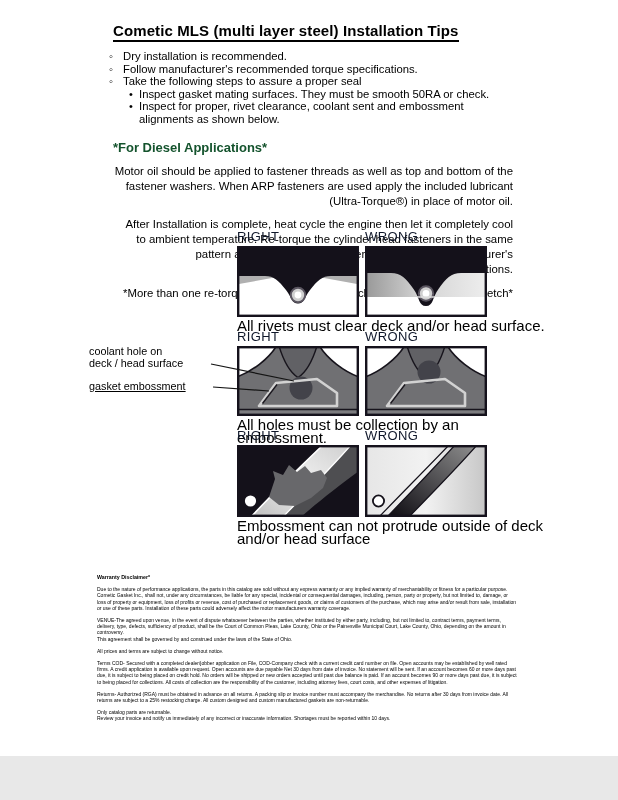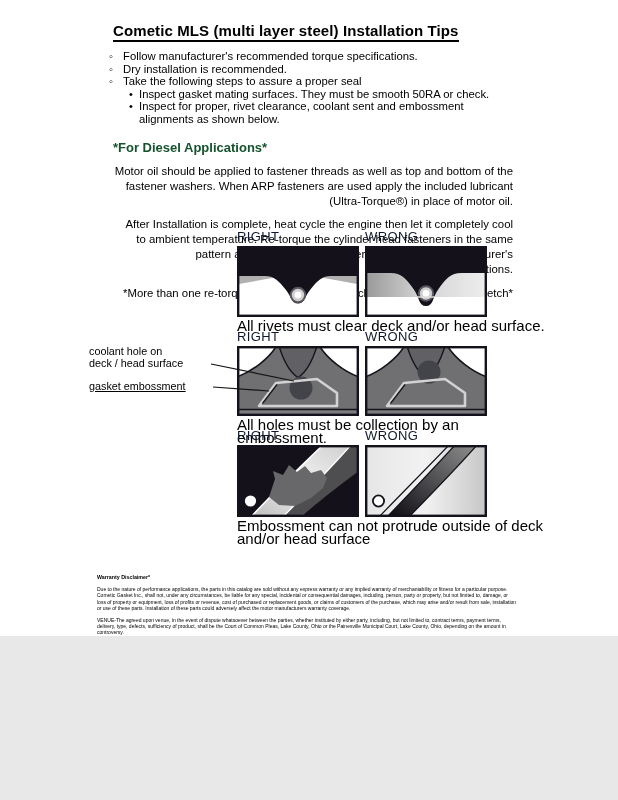--- a/index.html
+++ b/index.html
@@ -1,17 +1,17 @@
 <!DOCTYPE html>
 <html><head>
 <meta charset="utf-8">
 <style>
   html,body{margin:0;padding:0;background:#e8e8e8;}
   .page{
-    position:relative;width:618px;height:636px;background:#ffffff;
+    position:relative;width:618px;height:756px;background:#ffffff;
     font-family:"Liberation Sans","DejaVu Sans",sans-serif;color:#111;
     overflow:hidden;margin:0 auto;
   }
   .content{position:absolute;left:113px;top:22px;width:404px;}
   h1.title{
     display:inline-block;margin:0 0 6px 0;font-size:15px;font-weight:700;color:#000;
     border-bottom:2px solid #000;padding-bottom:1px;letter-spacing:.1px;
   }
   ul.tips{list-style:none;margin:2px 0 0 0;padding:0;font-size:11.3px;line-height:12.5px;color:#000;}
   ul.tips li{position:relative;padding-left:10px;}
@@ -45,22 +45,22 @@
   .doccode{position:absolute;left:391px;top:760px;font-size:13.5px;color:#222;letter-spacing:.2px;}
 </style>
 </head>
 <body>
 
 <div class="page">
 
   <div class="content">
     <h1 class="title">Cometic MLS (multi layer steel) Installation Tips</h1>
     <ul class="tips">
+      <li class="o">Dry installation is recommended.</li>
       <li class="o">Follow manufacturer's recommended torque specifications.</li>
-      <li class="o">Dry installation is recommended.</li>
       <li class="o">Take the following steps to assure a proper seal</li>
       <li class="sub">Inspect gasket mating surfaces.  They must be smooth 50RA or check.</li>
       <li class="sub">Inspect for proper, rivet clearance, coolant sent and embossment alignments as shown below.</li>
     </ul>
     <h2 class="diesel">*For Diesel Applications*</h2>
     <p>Motor oil should be applied to fastener threads as well as top and bottom of the fastener washers. When ARP fasteners are used apply the included lubricant (Ultra-Torque®) in place of motor oil.</p>
     <p>After Installation is complete, heat cycle the engine then let it completely cool to ambient temperature. Re-torque the cylinder head fasteners in the same pattern as initial installation or per your fastener manufacturer's recommendations.</p>
     <p class="note">*More than one re-torque may be required to achieve proper fastener stretch*</p>
   </div>
 

